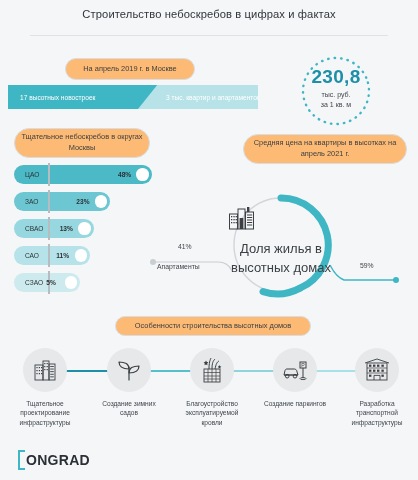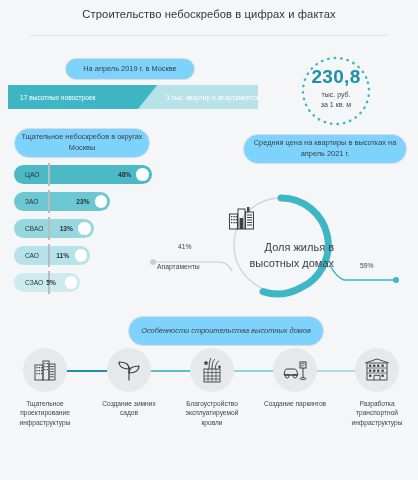--- a/index.html
+++ b/index.html
@@ -17,28 +17,28 @@
   .title{
     position:absolute;left:0;top:8px;width:418px;
     text-align:center;font-size:11.2px;color:#31353a;letter-spacing:.1px;
   }
   .rule{
     position:absolute;left:30px;top:35px;width:358px;height:1px;background:#dfe3e6;
   }
 
   
   .pill{
-    position:absolute;background:#7dd3fc;border:1px solid #d9dde1;border-radius:20px;
+    position:absolute;background:#fdba74;border:1px solid #d9dde1;border-radius:20px;
     display:flex;align-items:center;justify-content:center;text-align:center;
     font-size:7.4px;color:#3c4044;line-height:1.45;box-sizing:border-box;
   }
   #pill-date{left:65px;top:58px;width:130px;height:22px;}
   #pill-bars{left:14px;top:128px;width:136px;height:30px;}
   #pill-price{left:243px;top:134px;width:164px;height:30px;}
-  #pill-feat{left:128px;top:316px;width:196px;height:30px;font-style:italic;}
+  #pill-feat{left:115px;top:316px;width:196px;height:20px;}
 
   
   .ribbon{position:absolute;left:8px;top:85px;width:250px;height:24px;}
   .ribbon .seg{position:absolute;top:0;height:24px;display:flex;align-items:center;}
   .ribbon .seg span{font-size:6.6px;color:#fff;white-space:nowrap;}
   .seg-a{left:0;width:152px;background:#3fb6c4;
          clip-path:polygon(0 0,100% 0,86% 100%,0 100%);}
   .seg-a span{padding-left:12px;}
   .seg-b{left:130px;width:120px;background:#b6e2e8;
          clip-path:polygon(16% 0,100% 0,100% 100%,0 100%);}
@@ -69,22 +69,22 @@
   .bar-knob{
     position:absolute;top:3.2px;width:12.6px;height:12.6px;border-radius:50%;
     background:#ffffff;
   }
 
   
   .donut{position:absolute;left:228px;top:192px;width:106px;height:106px;}
   .donut svg{position:absolute;left:0;top:0;}
   .donut-icon{position:absolute;left:0;top:14px;width:106px;display:flex;justify-content:center;}
   .donut-txt{
-    position:absolute;left:0;top:48px;width:106px;text-align:right;
-    font-size:11px;color:#3c4044;line-height:1.45;
+    position:absolute;left:0;top:48px;width:106px;text-align:center;
+    font-size:13px;color:#3c4044;line-height:1.45;
   }
   .lead{position:absolute;}
   .lead-41{left:150px;top:241px;width:86px;height:34px;}
   .lead-59{left:330px;top:259px;width:84px;height:30px;}
   .lead-label{position:absolute;font-size:6.8px;color:#41464b;white-space:nowrap;}
   .lead-sub{position:absolute;font-size:6.8px;color:#41464b;white-space:nowrap;}
 
   
   .feats{position:absolute;left:0;top:348px;width:418px;height:92px;}
   .feat{position:absolute;top:0;width:72px;text-align:center;}
@@ -344,14 +344,18 @@
             </g>
             <path d="M10 22 L10 17.4 L16 17.4 L16 22" fill="none" stroke="#3c4044" stroke-width=".9"></path>
             <path d="M1 5 L13 1 L25 5" fill="none" stroke="#3c4044" stroke-width=".9" stroke-linejoin="round"></path>
           </svg>
         </div>
         <div class="feat-label">Разработка транспортной инфраструктуры</div>
       </div>
     </div>
 
   <div class="footer"></div>
+  <div class="logo">
+    <span class="logo-box"></span>
+    <span class="logo-text">ONGRAD</span>
+  </div>
 
 </div>
 
 </body></html>

